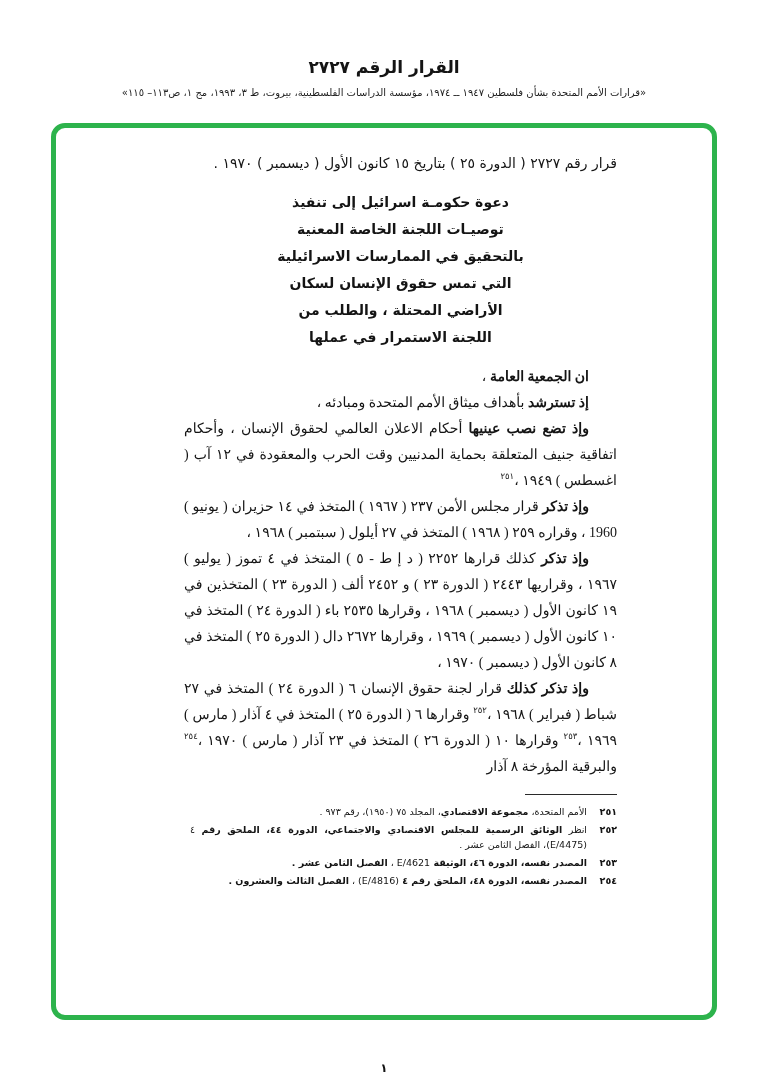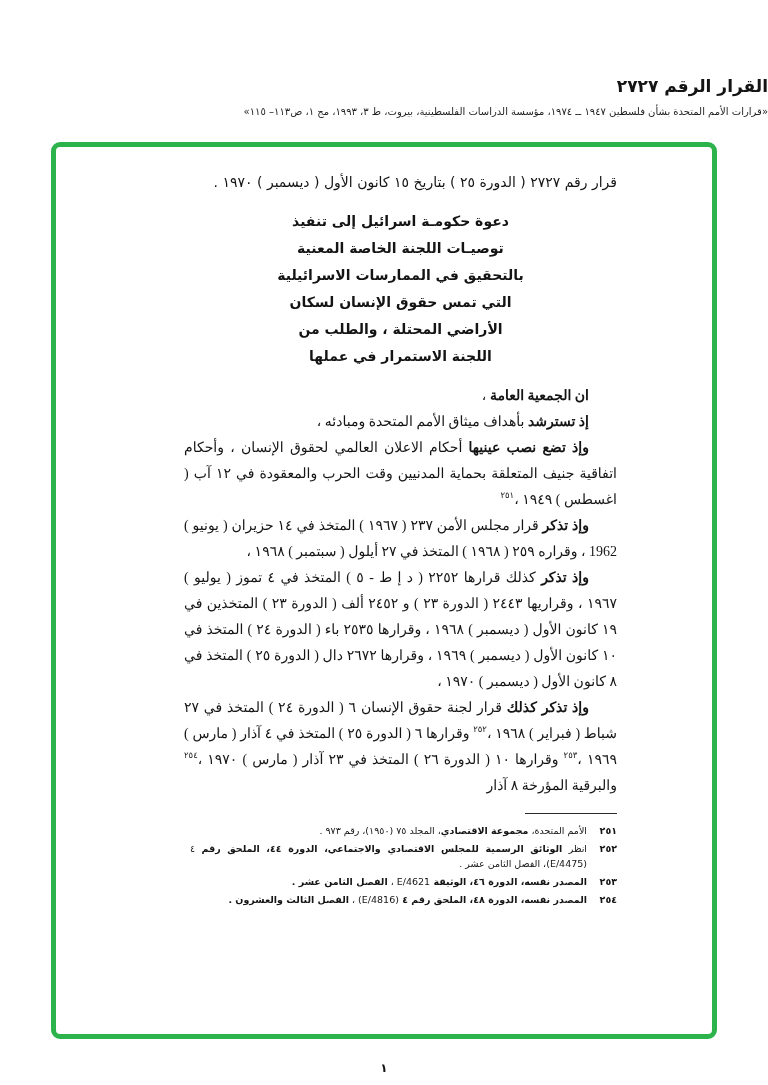--- a/index.html
+++ b/index.html
@@ -8,21 +8,21 @@
     width: 768px; height: 1085px;
     font-family: "DejaVu Sans", sans-serif;
     color: #141414;
     overflow: hidden;
   }
   .page {
     position: relative;
     width: 768px; height: 1085px;
     direction: rtl;
   }
-  .page-header { padding-top: 76px; }
+  .page-header { text-align: center; padding-top: 57px; }
   .res-title { font-size: 17px; font-weight: bold; letter-spacing: .5px; }
   .citation { font-size: 10px; margin-top: 10px; color: #1d1d1d; }
 
   .frame {
     width: 666px; height: 897px;
     margin: 25px auto 0 auto;
     border: 5px solid #2db34c;
     border-radius: 14px;
     padding: 22px 95px 16px 128px;
     overflow: hidden;
@@ -71,38 +71,38 @@
 </head>
 <body>
 
 <div class="page">
 
   <header class="page-header">
     <h1 class="res-title">القرار الرقم ٢٧٢٧</h1>
     <div class="citation">«قرارات الأمم المتحدة بشأن فلسطين ١٩٤٧ ــ ١٩٧٤، مؤسسة الدراسات الفلسطينية، بيروت، ط ٣، ١٩٩٣، مج ١، ص١١٣– ١١٥»</div>
   </header>
 
-  <div class="frame" style="border-color: rgb(45, 179, 76); border-radius: 9px;">
+  <div class="frame" style="border-color: rgb(45, 179, 76);">
 
     <p class="intro">قرار رقم ٢٧٢٧ ( الدورة ٢٥ ) بتاريخ ١٥ كانون الأول ( ديسمبر ) ١٩٧٠ .</p>
 
     <div class="heading">
       <div>دعوة حكومـة اسرائيل إلى تنفيذ</div>
       <div>توصيـات اللجنة الخاصة المعنية</div>
       <div>بالتحقيق في الممارسات الاسرائيلية</div>
       <div>التي تمس حقوق الإنسان لسكان</div>
       <div>الأراضي المحتلة ، والطلب من</div>
       <div>اللجنة الاستمرار في عملها</div>
     </div>
 
     <div class="body">
       <p><span class="b">ان الجمعية العامة</span><span> ،</span></p>
       <p><span class="b">إذ تسترشد</span><span> بأهداف ميثاق الأمم المتحدة ومبادئه ،</span></p>
       <p><span class="b">وإذ تضع نصب عينيها</span><span> أحكام الاعلان العالمي لحقوق الإنسان ، وأحكام اتفاقية جنيف المتعلقة بحماية المدنيين وقت الحرب والمعقودة في ١٢ آب ( اغسطس ) ١٩٤٩ ،</span><sup>٢٥١</sup></p>
-      <p><span class="b">وإذ تذكر</span><span> قرار مجلس الأمن ٢٣٧ ( ١٩٦٧ ) المتخذ في ١٤ حزيران ( يونيو ) 1962 ، وقراره ٢٥٩ ( ١٩٦٨ ) المتخذ في ٢٧ أيلول ( سبتمبر ) ١٩٦٨ ،</span></p>
+      <p><span class="b">وإذ تذكر</span><span> قرار مجلس الأمن ٢٣٧ ( ١٩٦٧ ) المتخذ في ١٤ حزيران ( يونيو ) 1960 ، وقراره ٢٥٩ ( ١٩٦٨ ) المتخذ في ٢٧ أيلول ( سبتمبر ) ١٩٦٨ ،</span></p>
       <p><span class="b">وإذ تذكر</span><span> كذلك قرارها ٢٢٥٢ ( د إ ط - ٥ ) المتخذ في ٤ تموز ( يوليو ) ١٩٦٧ ، وقراريها ٢٤٤٣ ( الدورة ٢٣ ) و ٢٤٥٢ ألف ( الدورة ٢٣ ) المتخذين في ١٩ كانون الأول ( ديسمبر ) ١٩٦٨ ، وقرارها ٢٥٣٥ باء ( الدورة ٢٤ ) المتخذ في ١٠ كانون الأول ( ديسمبر ) ١٩٦٩ ، وقرارها ٢٦٧٢ دال ( الدورة ٢٥ ) المتخذ في ٨ كانون الأول ( ديسمبر ) ١٩٧٠ ،</span></p>
       <p><span class="b">وإذ تذكر كذلك</span><span> قرار لجنة حقوق الإنسان ٦ ( الدورة ٢٤ ) المتخذ في ٢٧ شباط ( فبراير ) ١٩٦٨ ،</span><sup>٢٥٢</sup><span> وقرارها ٦ ( الدورة ٢٥ ) المتخذ في ٤ آذار ( مارس ) ١٩٦٩ ،</span><sup>٢٥٣</sup><span> وقرارها ١٠ ( الدورة ٢٦ ) المتخذ في ٢٣ آذار ( مارس ) ١٩٧٠ ،</span><sup>٢٥٤</sup><span> والبرقية المؤرخة ٨ آذار</span></p>
     </div>
 
     <div class="fn-rule"></div>
 
     <div class="footnotes">
       <div class="footnote">
         <span class="fn-num">٢٥١</span>
         <span class="fn-text"><span>الأمم المتحدة، </span><span class="b">مجموعة الاقتصادي</span><span>، المجلد ٧٥ (١٩٥٠)، رقم ٩٧٣ .</span></span>

